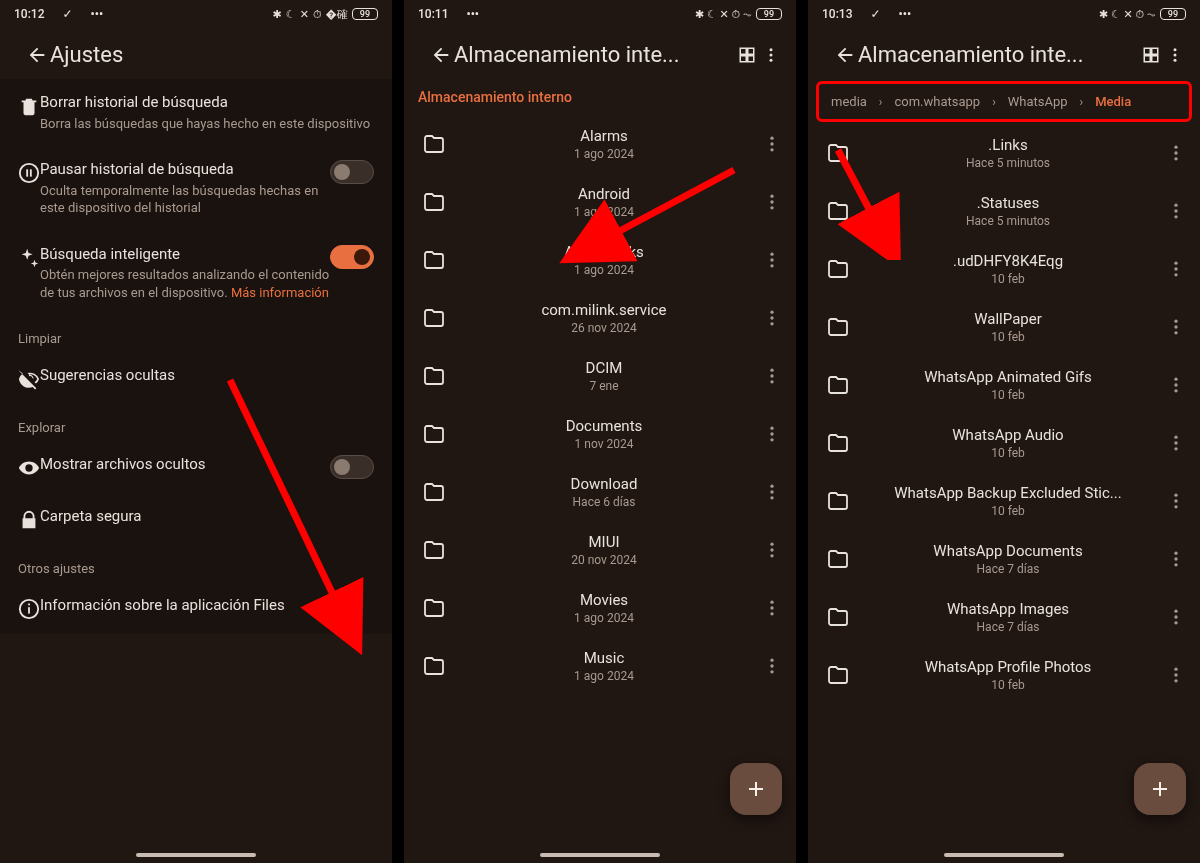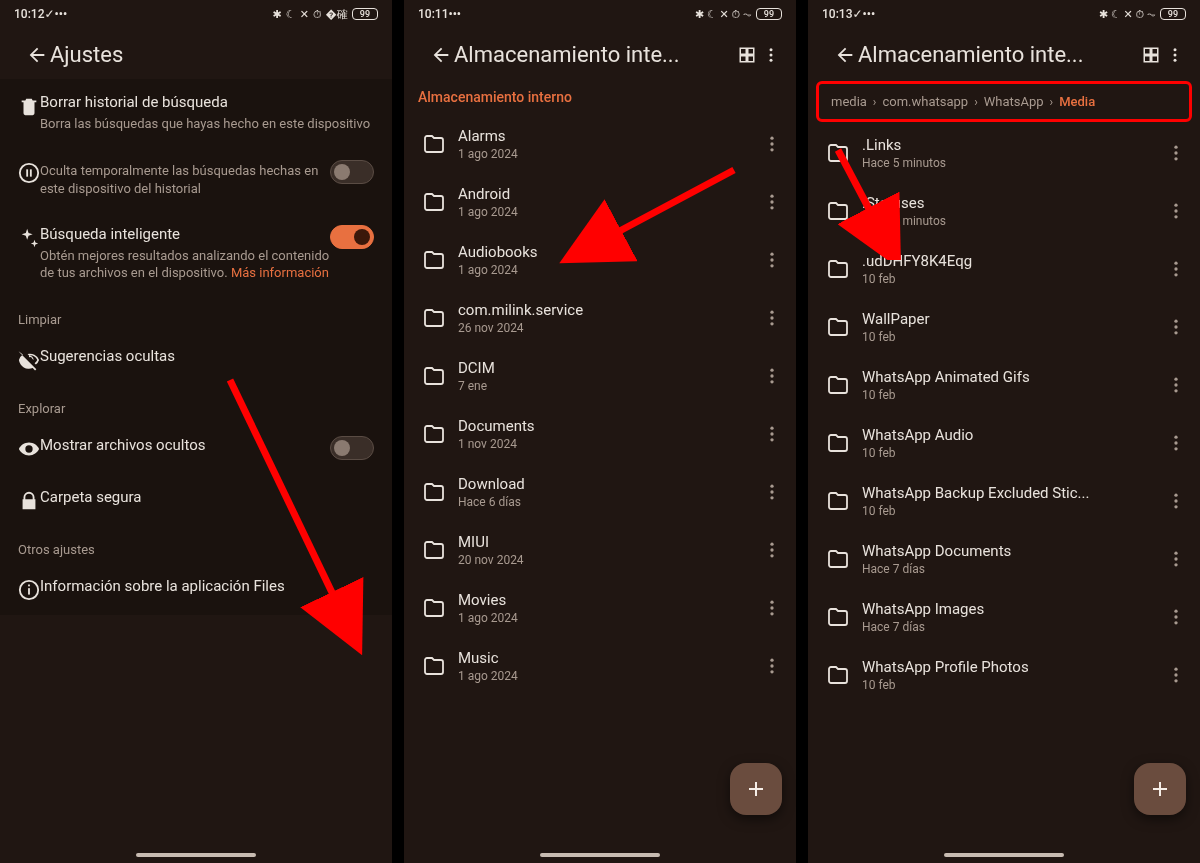--- a/index.html
+++ b/index.html
@@ -44,21 +44,21 @@
   .status{
     height:28px;
     display:flex;
     align-items:center;
     justify-content:space-between;
     padding:0 14px;
     font-size:12px;
     font-weight:500;
     color:#e8e2dc;
   }
-  .status .left{display:flex;gap:0;align-items:flex-end;}
+  .status .left{display:flex;gap:18px;align-items:flex-end;}
   .status .right{display:flex;gap:4px;align-items:center;font-size:11px;}
   .batt{border:1px solid #e8e2dc;border-radius:4px;padding:0 7px;font-size:9px;}
   
   .appbar{
     display:flex;align-items:center;gap:2px;
     padding:14px 14px 12px 14px;
     margin-left:12px;
   }
   .appbar .title{font-size:22px;font-weight:400;flex:1;white-space:nowrap;overflow:hidden;text-overflow:ellipsis;}
   .ico{width:22px;height:22px;display:inline-flex;align-items:center;justify-content:center;}
@@ -94,34 +94,35 @@
   .toggle.on .knob{left:auto;right:3px;background:#3a180a;}
   .bg2{background:var(--bg2);}
   
   .crumb{
     padding:10px 14px;
     font-size:14px;
     color:var(--accent);
     font-weight:500;
   }
   .bcrumb{
-    display:flex;align-items:center;gap:6px;
+    display:flex;align-items:center;gap:12px;
     padding:10px 12px;
     font-size:13px;
     color:var(--text-dim);
     overflow:hidden;white-space:nowrap;
   }
   .bcrumb .seg{color:var(--text-dim);}
   .bcrumb .seg.cur{color:var(--accent);font-weight:500;}
   .bcrumb .chev{color:var(--text-dim);font-size:12px;}
   .bcrumb-box{border:3px solid var(--red);border-radius:6px;margin:2px 8px;}
   
   .frow{
     display:flex;align-items:center;gap:12px;
     padding:12px 14px 12px 18px;
+    text-align:center;
   }
   .frow .fico{width:24px;height:24px;flex:none;}
   .frow .fico svg{width:100%;height:100%;fill:none;stroke:var(--text);stroke-width:1.8;}
   .frow .fbody{flex:1;min-width:0;}
   .frow .fbody .t{font-size:15px;color:var(--text);white-space:nowrap;overflow:hidden;text-overflow:ellipsis;}
   .frow .fbody .s{font-size:12px;color:var(--text-dim);margin-top:2px;}
   .frow .fmore{width:20px;height:20px;flex:none;}
   .frow .fmore svg{fill:var(--text-dim);width:100%;height:100%;}
   
   .fab{
@@ -182,20 +183,21 @@
     </div>
     <div class="row">
       <span class="lead ico">
             <svg viewBox="0 0 24 24">
               <circle cx="12" cy="12" r="10" fill="none" stroke="currentColor" stroke-width="2"></circle>
               <rect x="9" y="8" width="2" height="8"></rect>
               <rect x="13" y="8" width="2" height="8"></rect>
             </svg>
           </span>
       <div class="body">
+        <div class="t">Pausar historial de búsqueda</div>
         <div class="s">Oculta temporalmente las búsquedas hechas en este dispositivo del historial</div>
       </div>
       <div class="trail">
             <div class="toggle">
               <div class="knob"></div>
             </div>
           </div>
     </div>
     <div class="row">
       <span class="lead ico">

